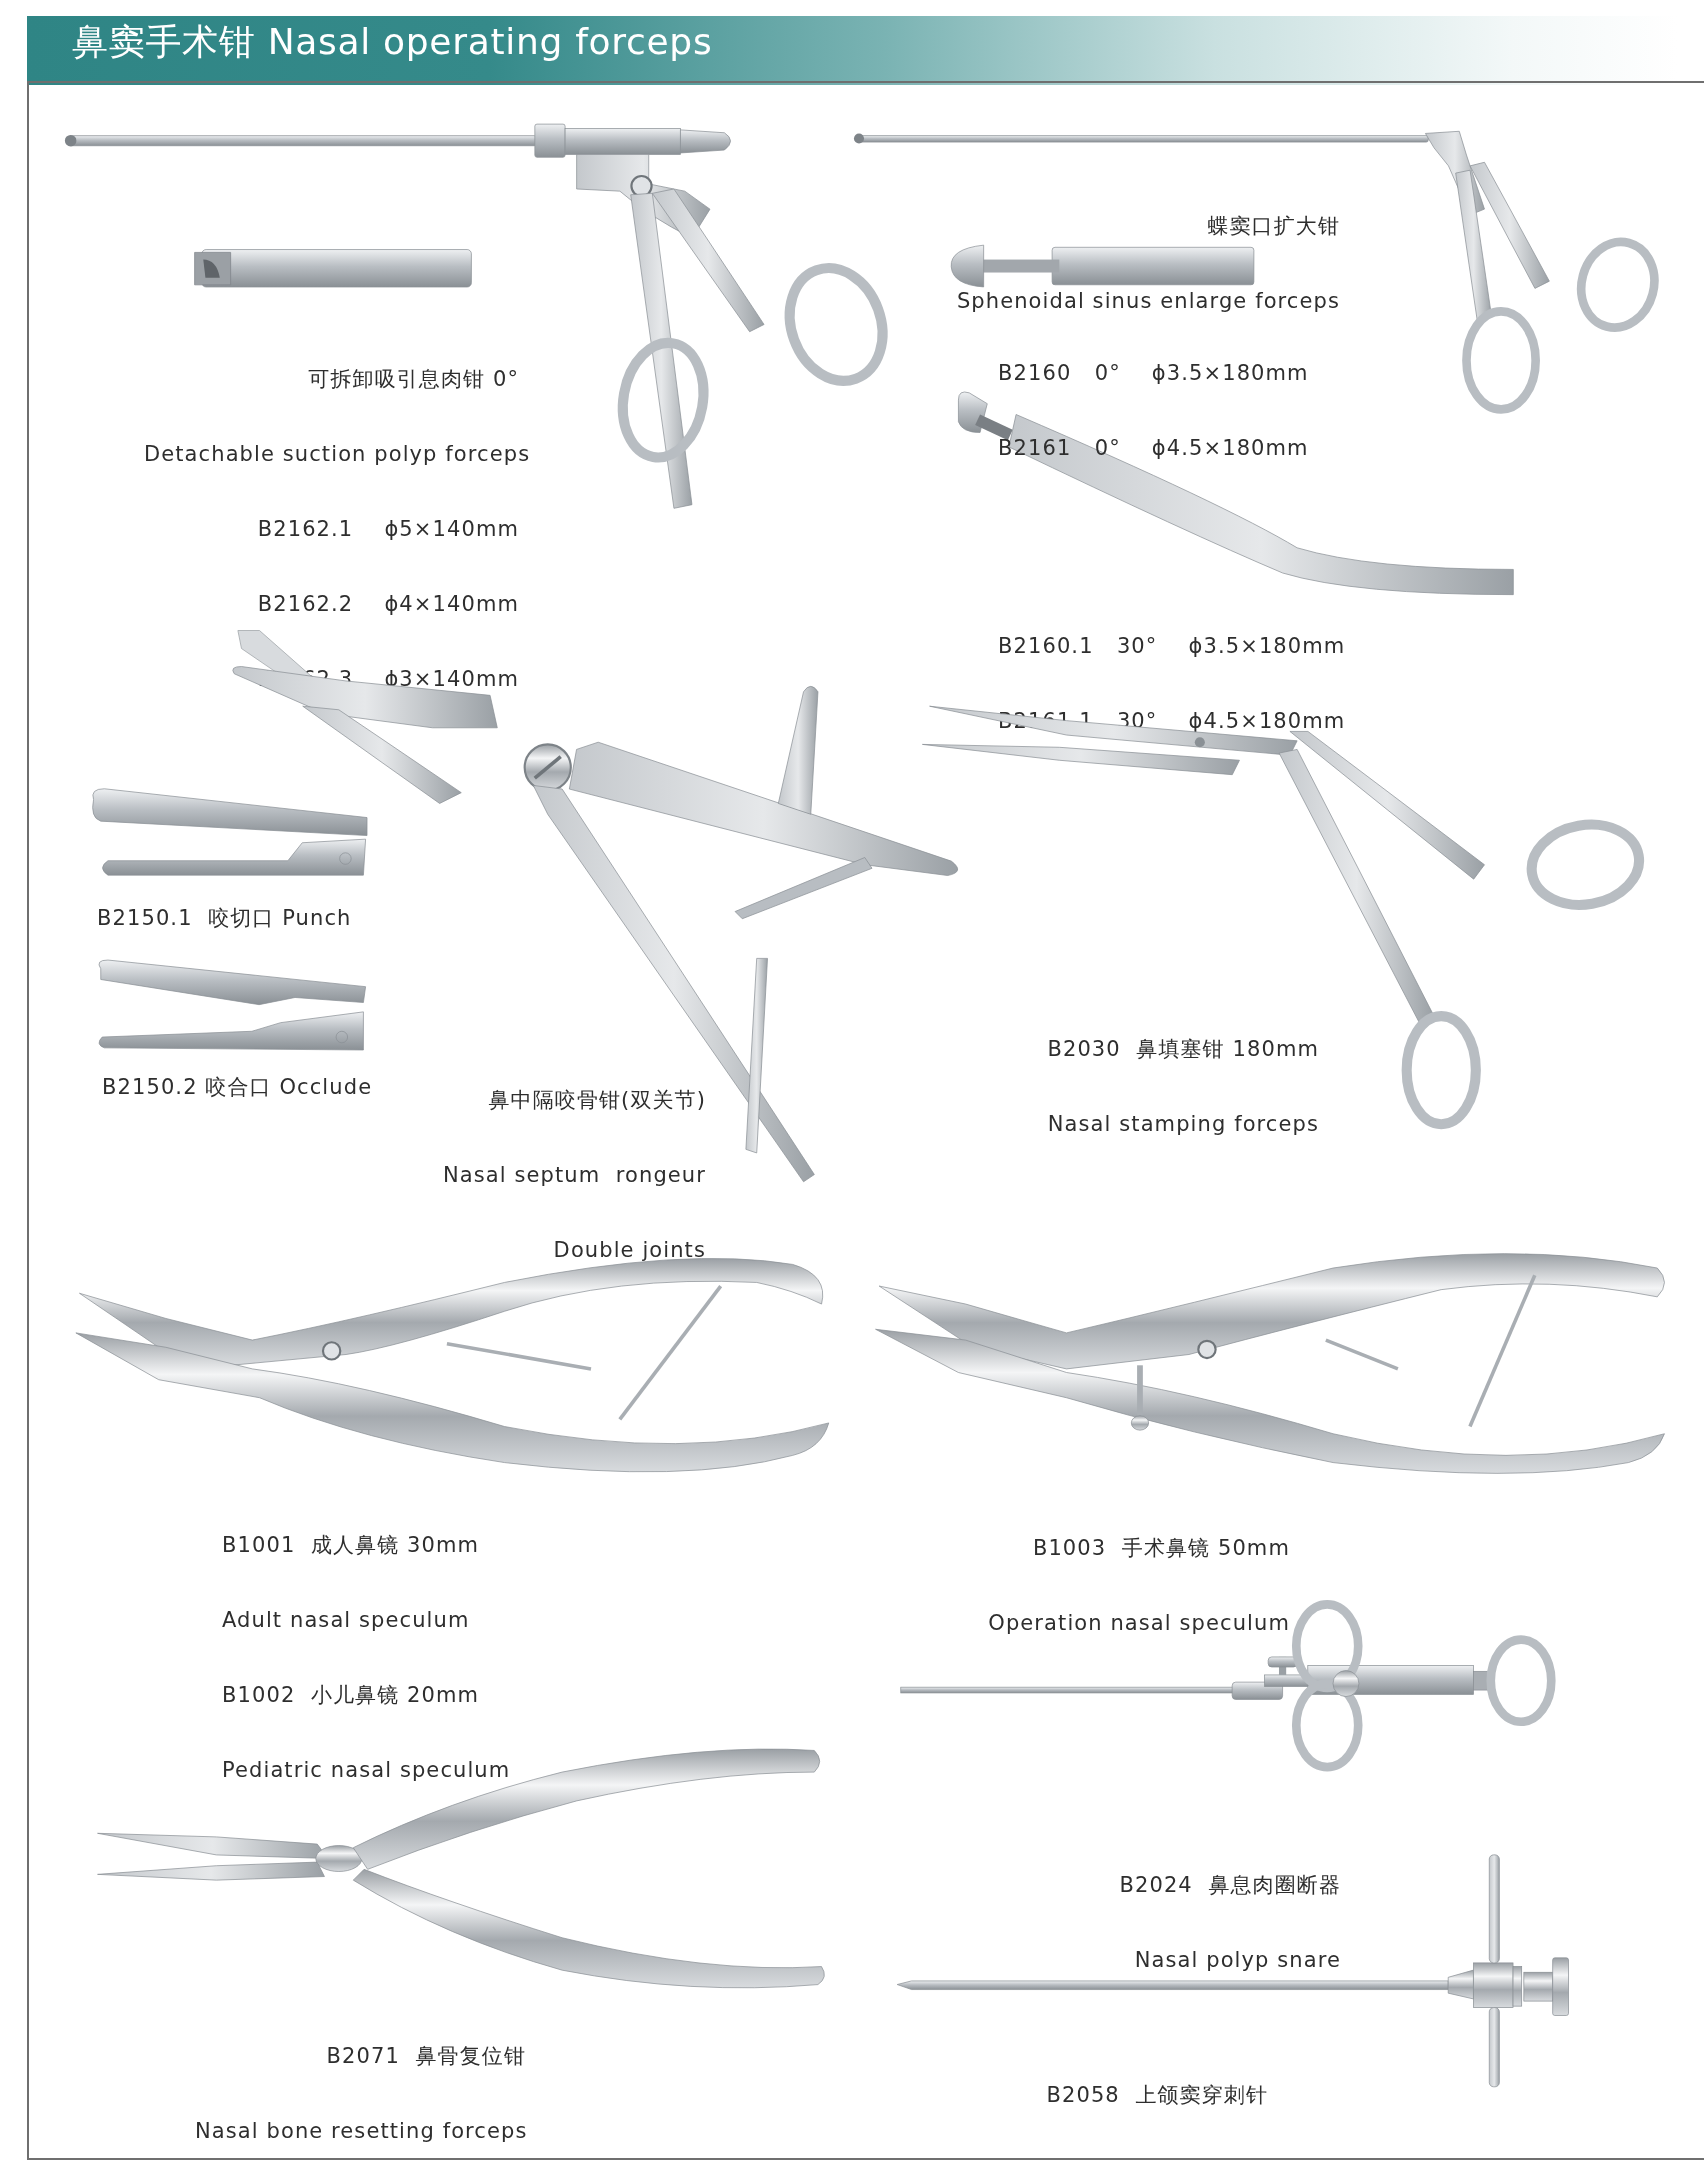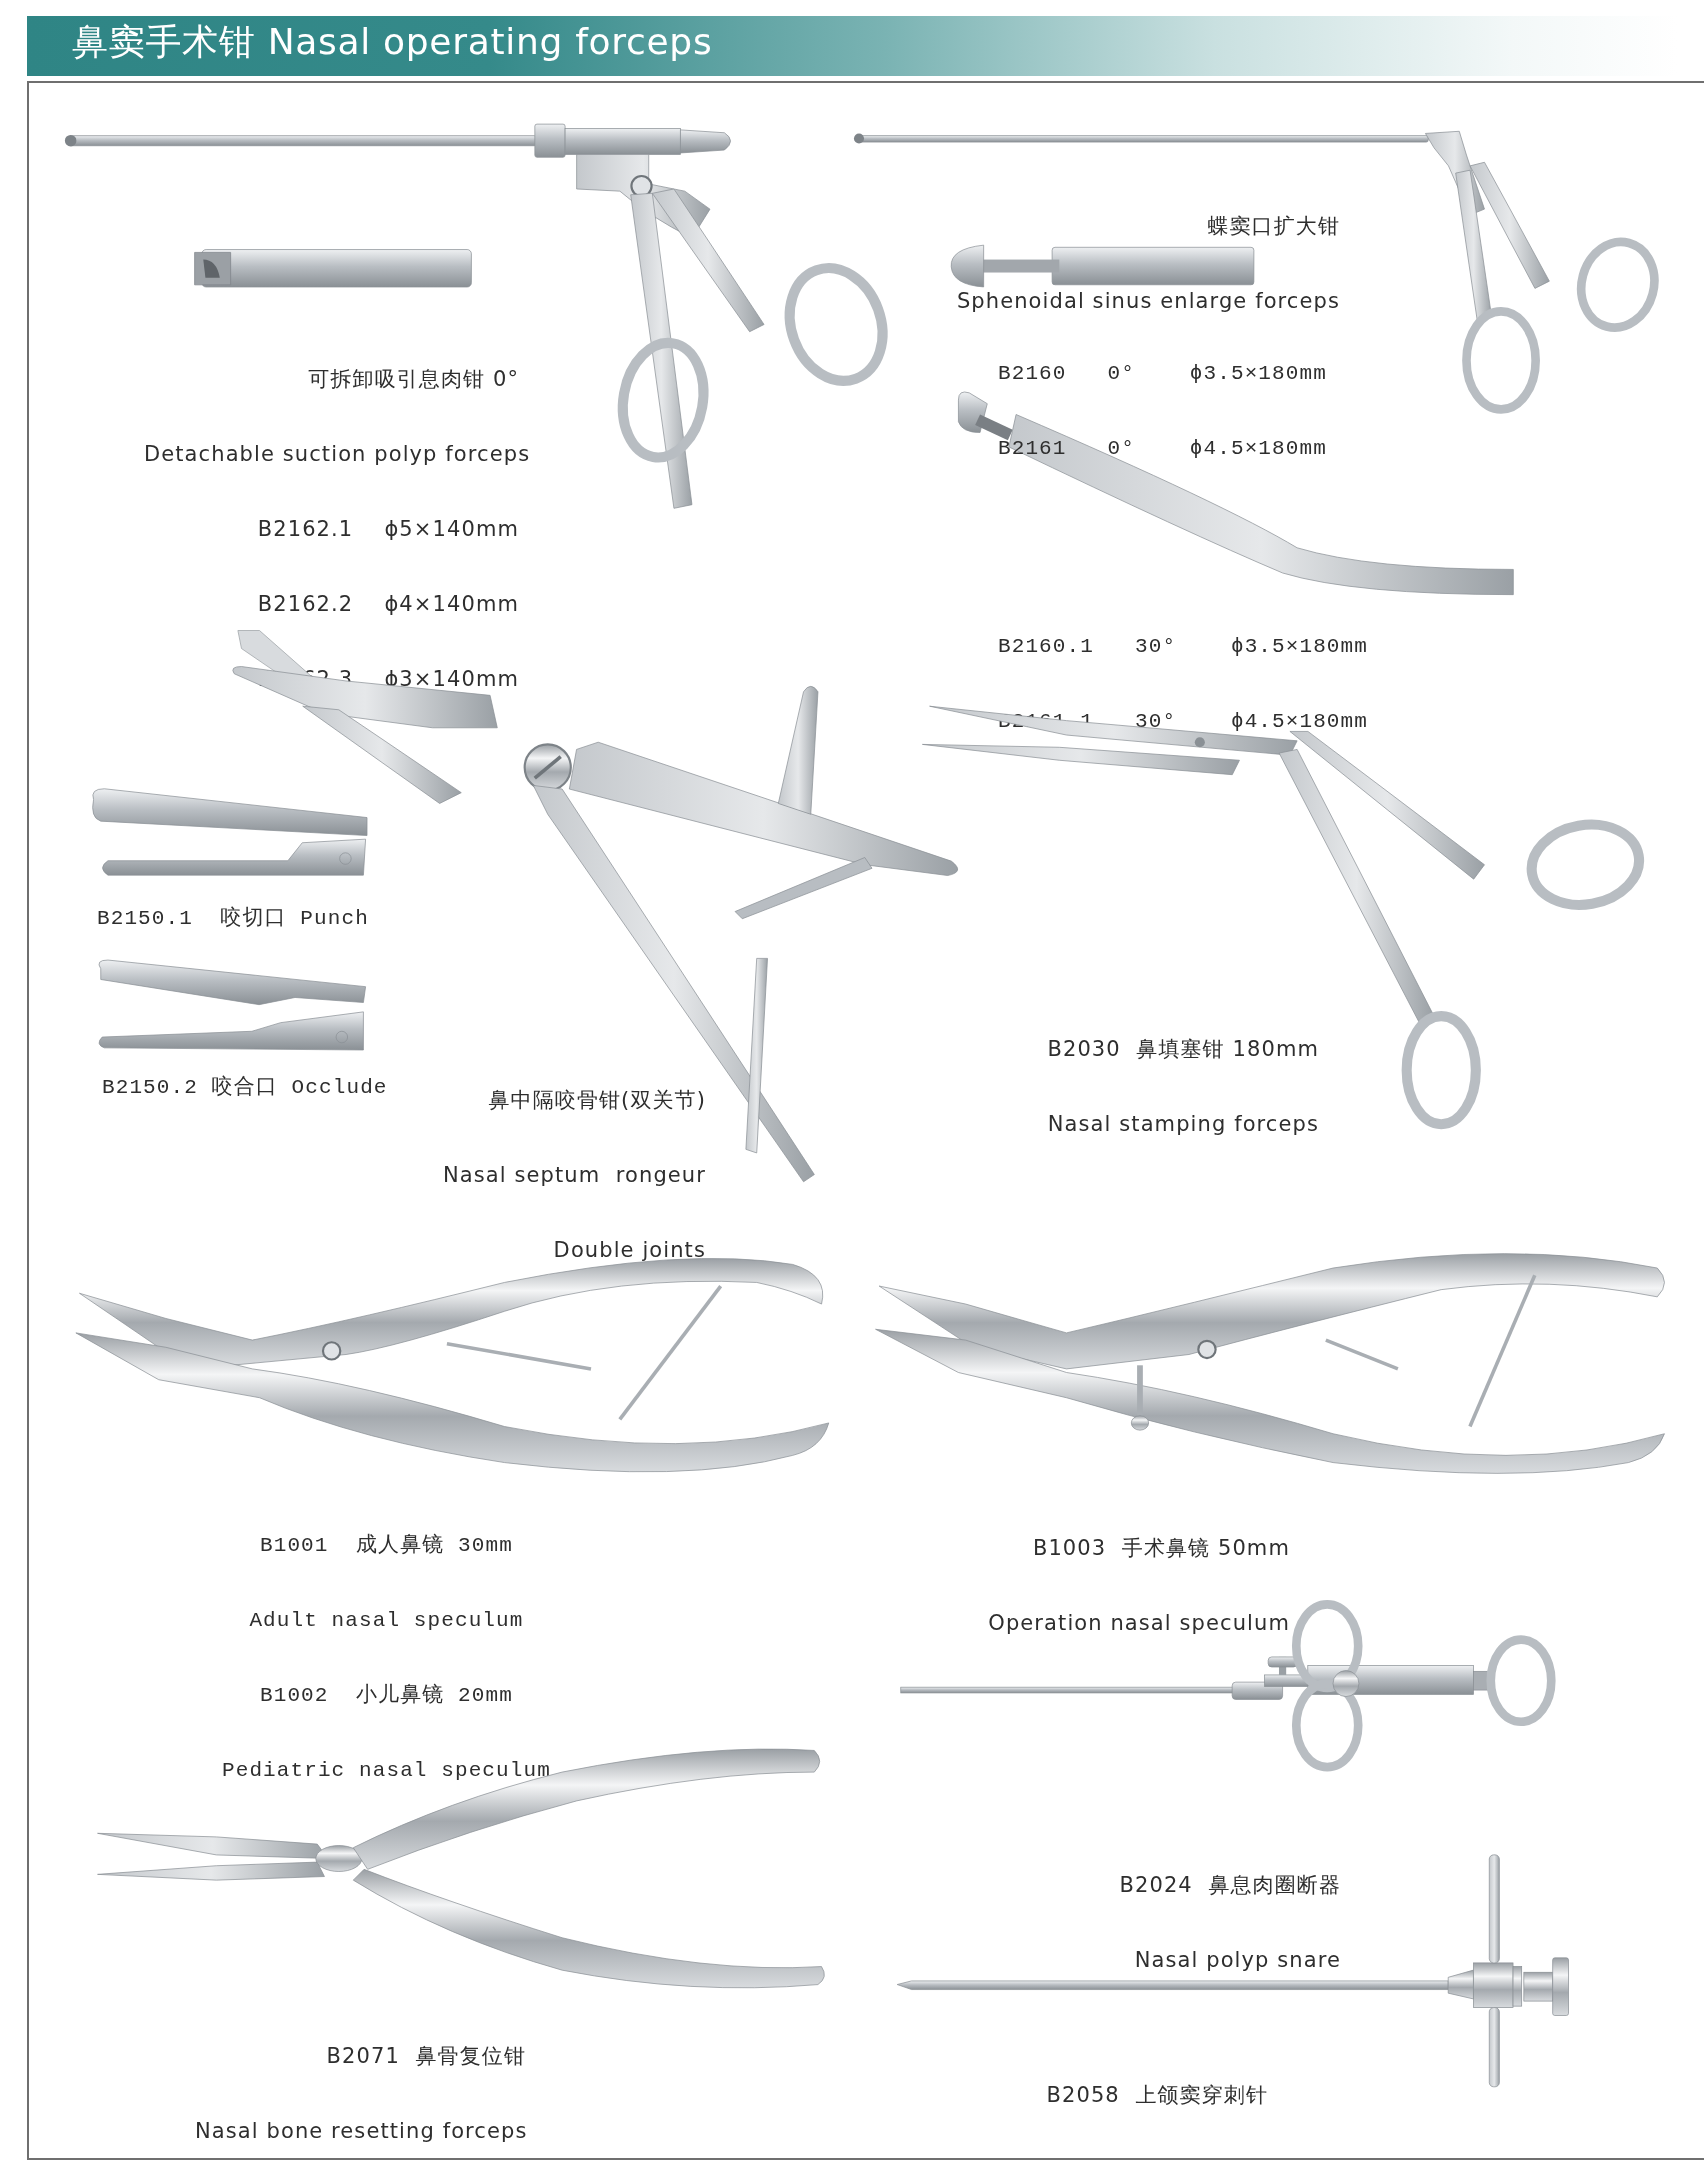--- a/index.html
+++ b/index.html
@@ -1,23 +1,23 @@
 <!DOCTYPE html>
 <html style="font-size:11.5px"><head>
 <meta charset="utf-8">
 <style>
   html,body{margin:0;padding:0;background:#ffffff;}
   body{width:1705px;height:2161px;position:relative;overflow:hidden;font-family:"Liberation Sans","DejaVu Sans",sans-serif;color:#2a2a2a;}
-  .header{position:absolute;left:27px;top:16px;width:1650px;height:60px;
+  .header{position:absolute;left:27px;top:16px;width:1650px;height:69px;
     background:linear-gradient(to right,#2f8585 0%,#358a8a 28%,#7ab3b3 52%,#c9e0e0 72%,#f3f8f8 90%,#ffffff 100%);text-align:center;}
   .header-title{position:absolute;left:45px;top:4.3px;font-size:36px;line-height:43px;color:#ffffff;letter-spacing:0.7px;font-family:"DejaVu Sans","Liberation Sans",sans-serif;font-weight:normal;}
   .frame{position:absolute;left:27px;top:81px;width:1678px;height:2079px;border-left:2.2px solid #6f6f6f;border-top:2.2px solid #6f6f6f;border-bottom:2.2px solid #6f6f6f;box-sizing:border-box;}
   .label{position:absolute;text-align:right;font-size:21px;line-height:25px;color:#2e2e2e;letter-spacing:1.1px;white-space:pre;font-family:"DejaVu Sans","Liberation Sans",sans-serif;}
   .label .line{display:block;}
-  .label.left{text-align:center;font-family:Liberation Mono, monospace;}
+  .label.left{text-align:left;}
   svg.inst{position:absolute;overflow:visible;}
 </style>
 </head>
 <body>
 
 <div class="header">
   <div class="header-title">鼻窦手术钳 Nasal operating forceps</div>
 </div>
 
 <div class="frame"></div>

